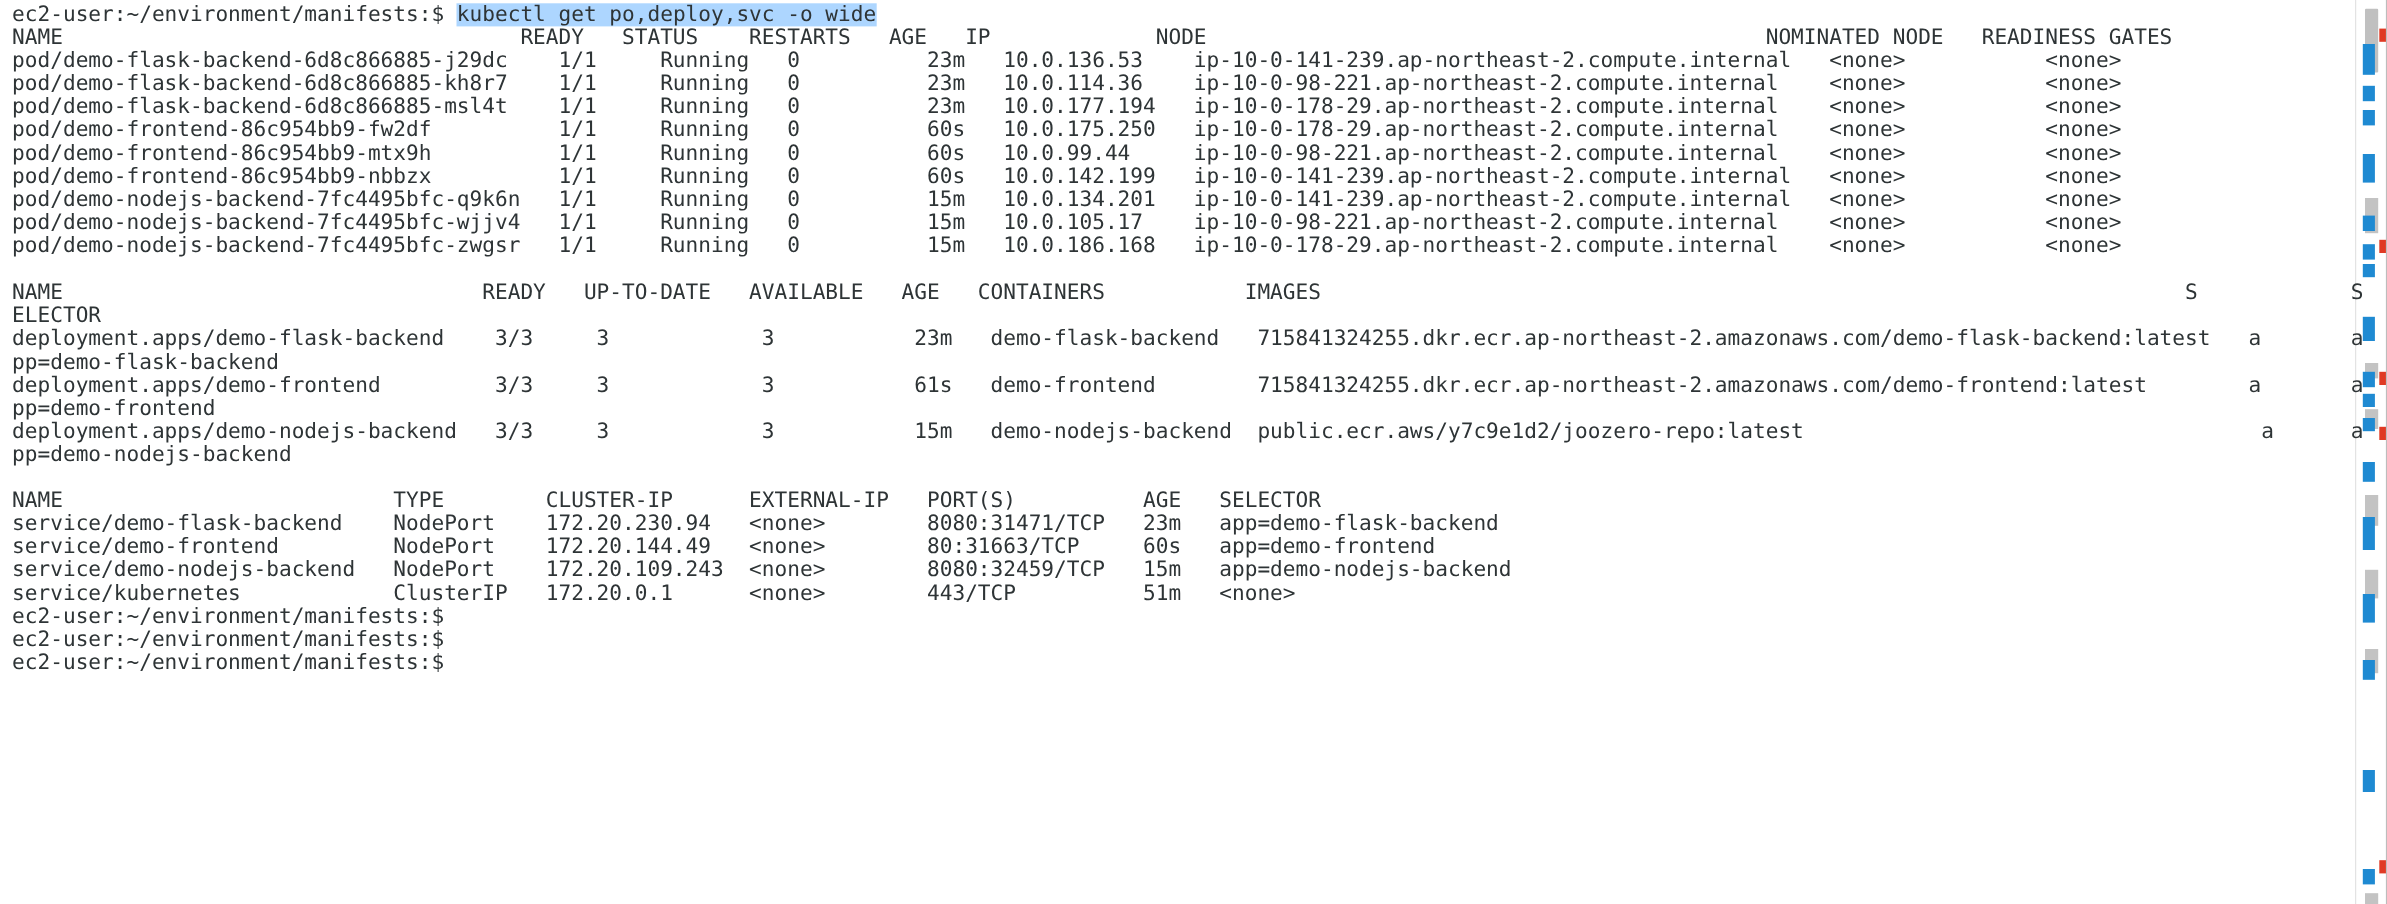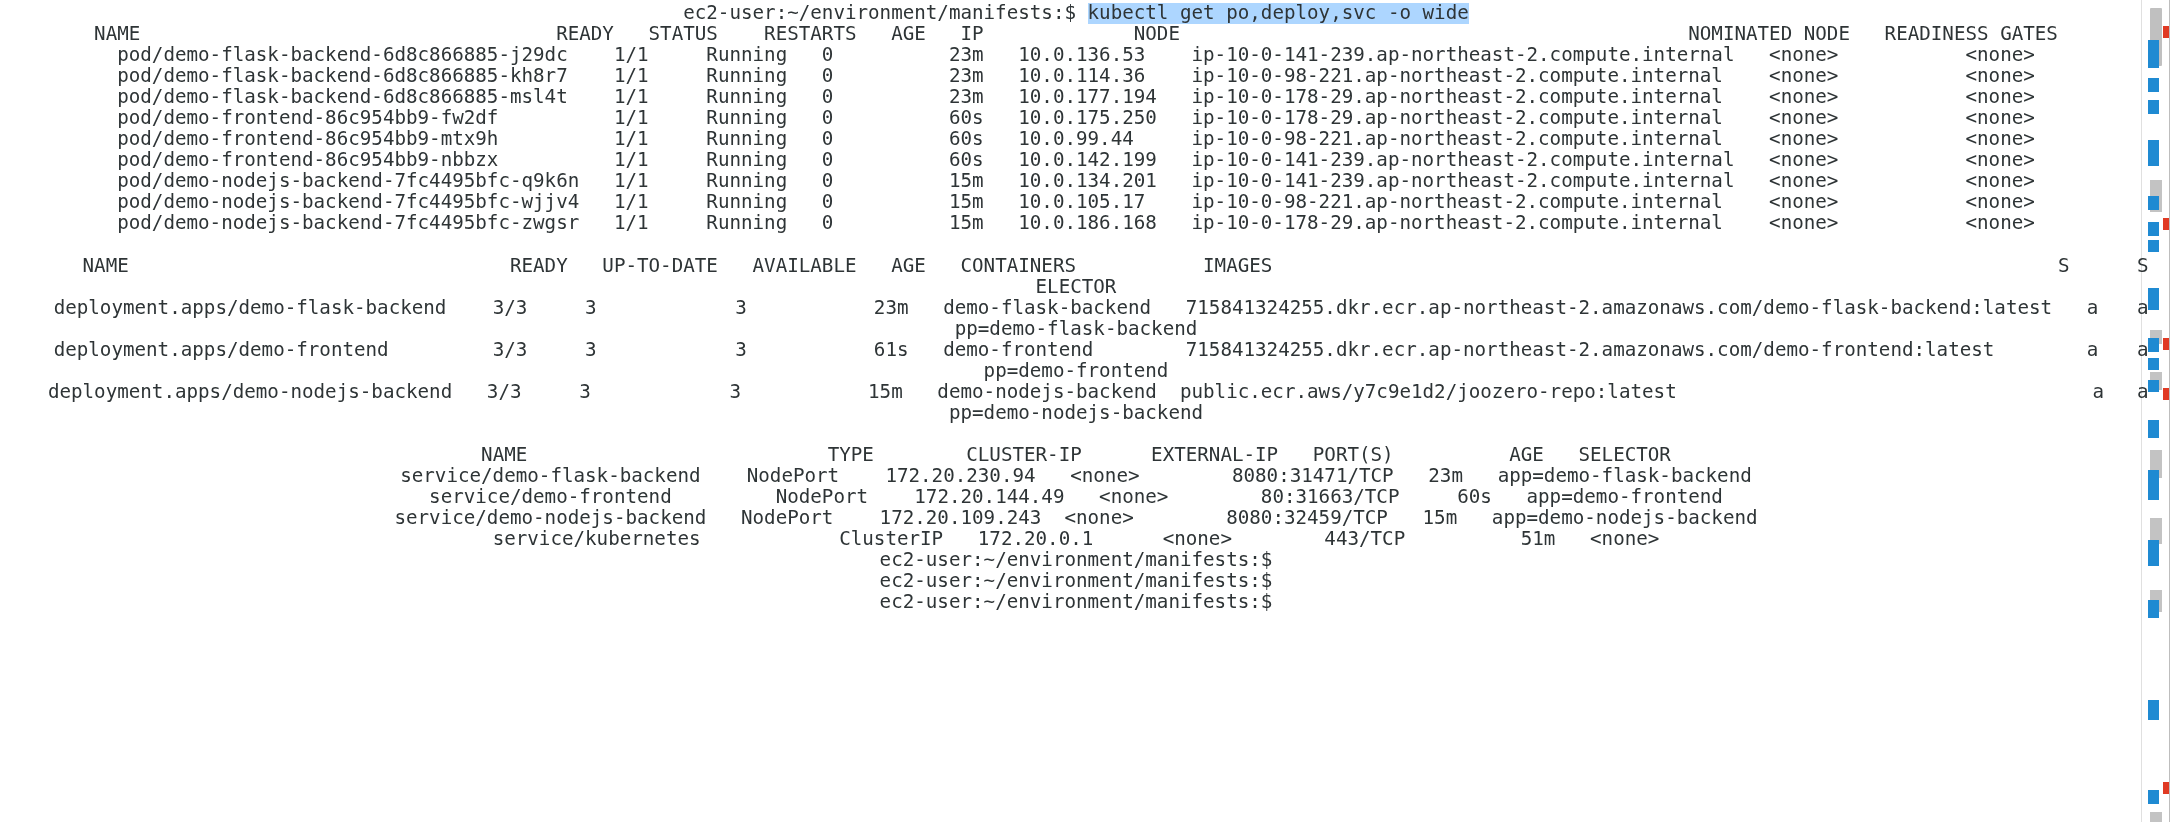--- a/index.html
+++ b/index.html
@@ -14,21 +14,20 @@
   #terminal {
     position: relative;
     width: 2170px;
     height: 822px;
     background: #ffffff;
     color: #2e3436;
     font-family: "DejaVu Sans Mono", "Liberation Mono", monospace;
     font-size: 19.2px;
     line-height: 21.05px;
     overflow: hidden;
-    text-align: center;
   }
   #screen {
     position: absolute;
     left: 11px;
     top: 2px;
     width: 2130px;
     white-space: pre;
     letter-spacing: 0px;
   }
   .line {

